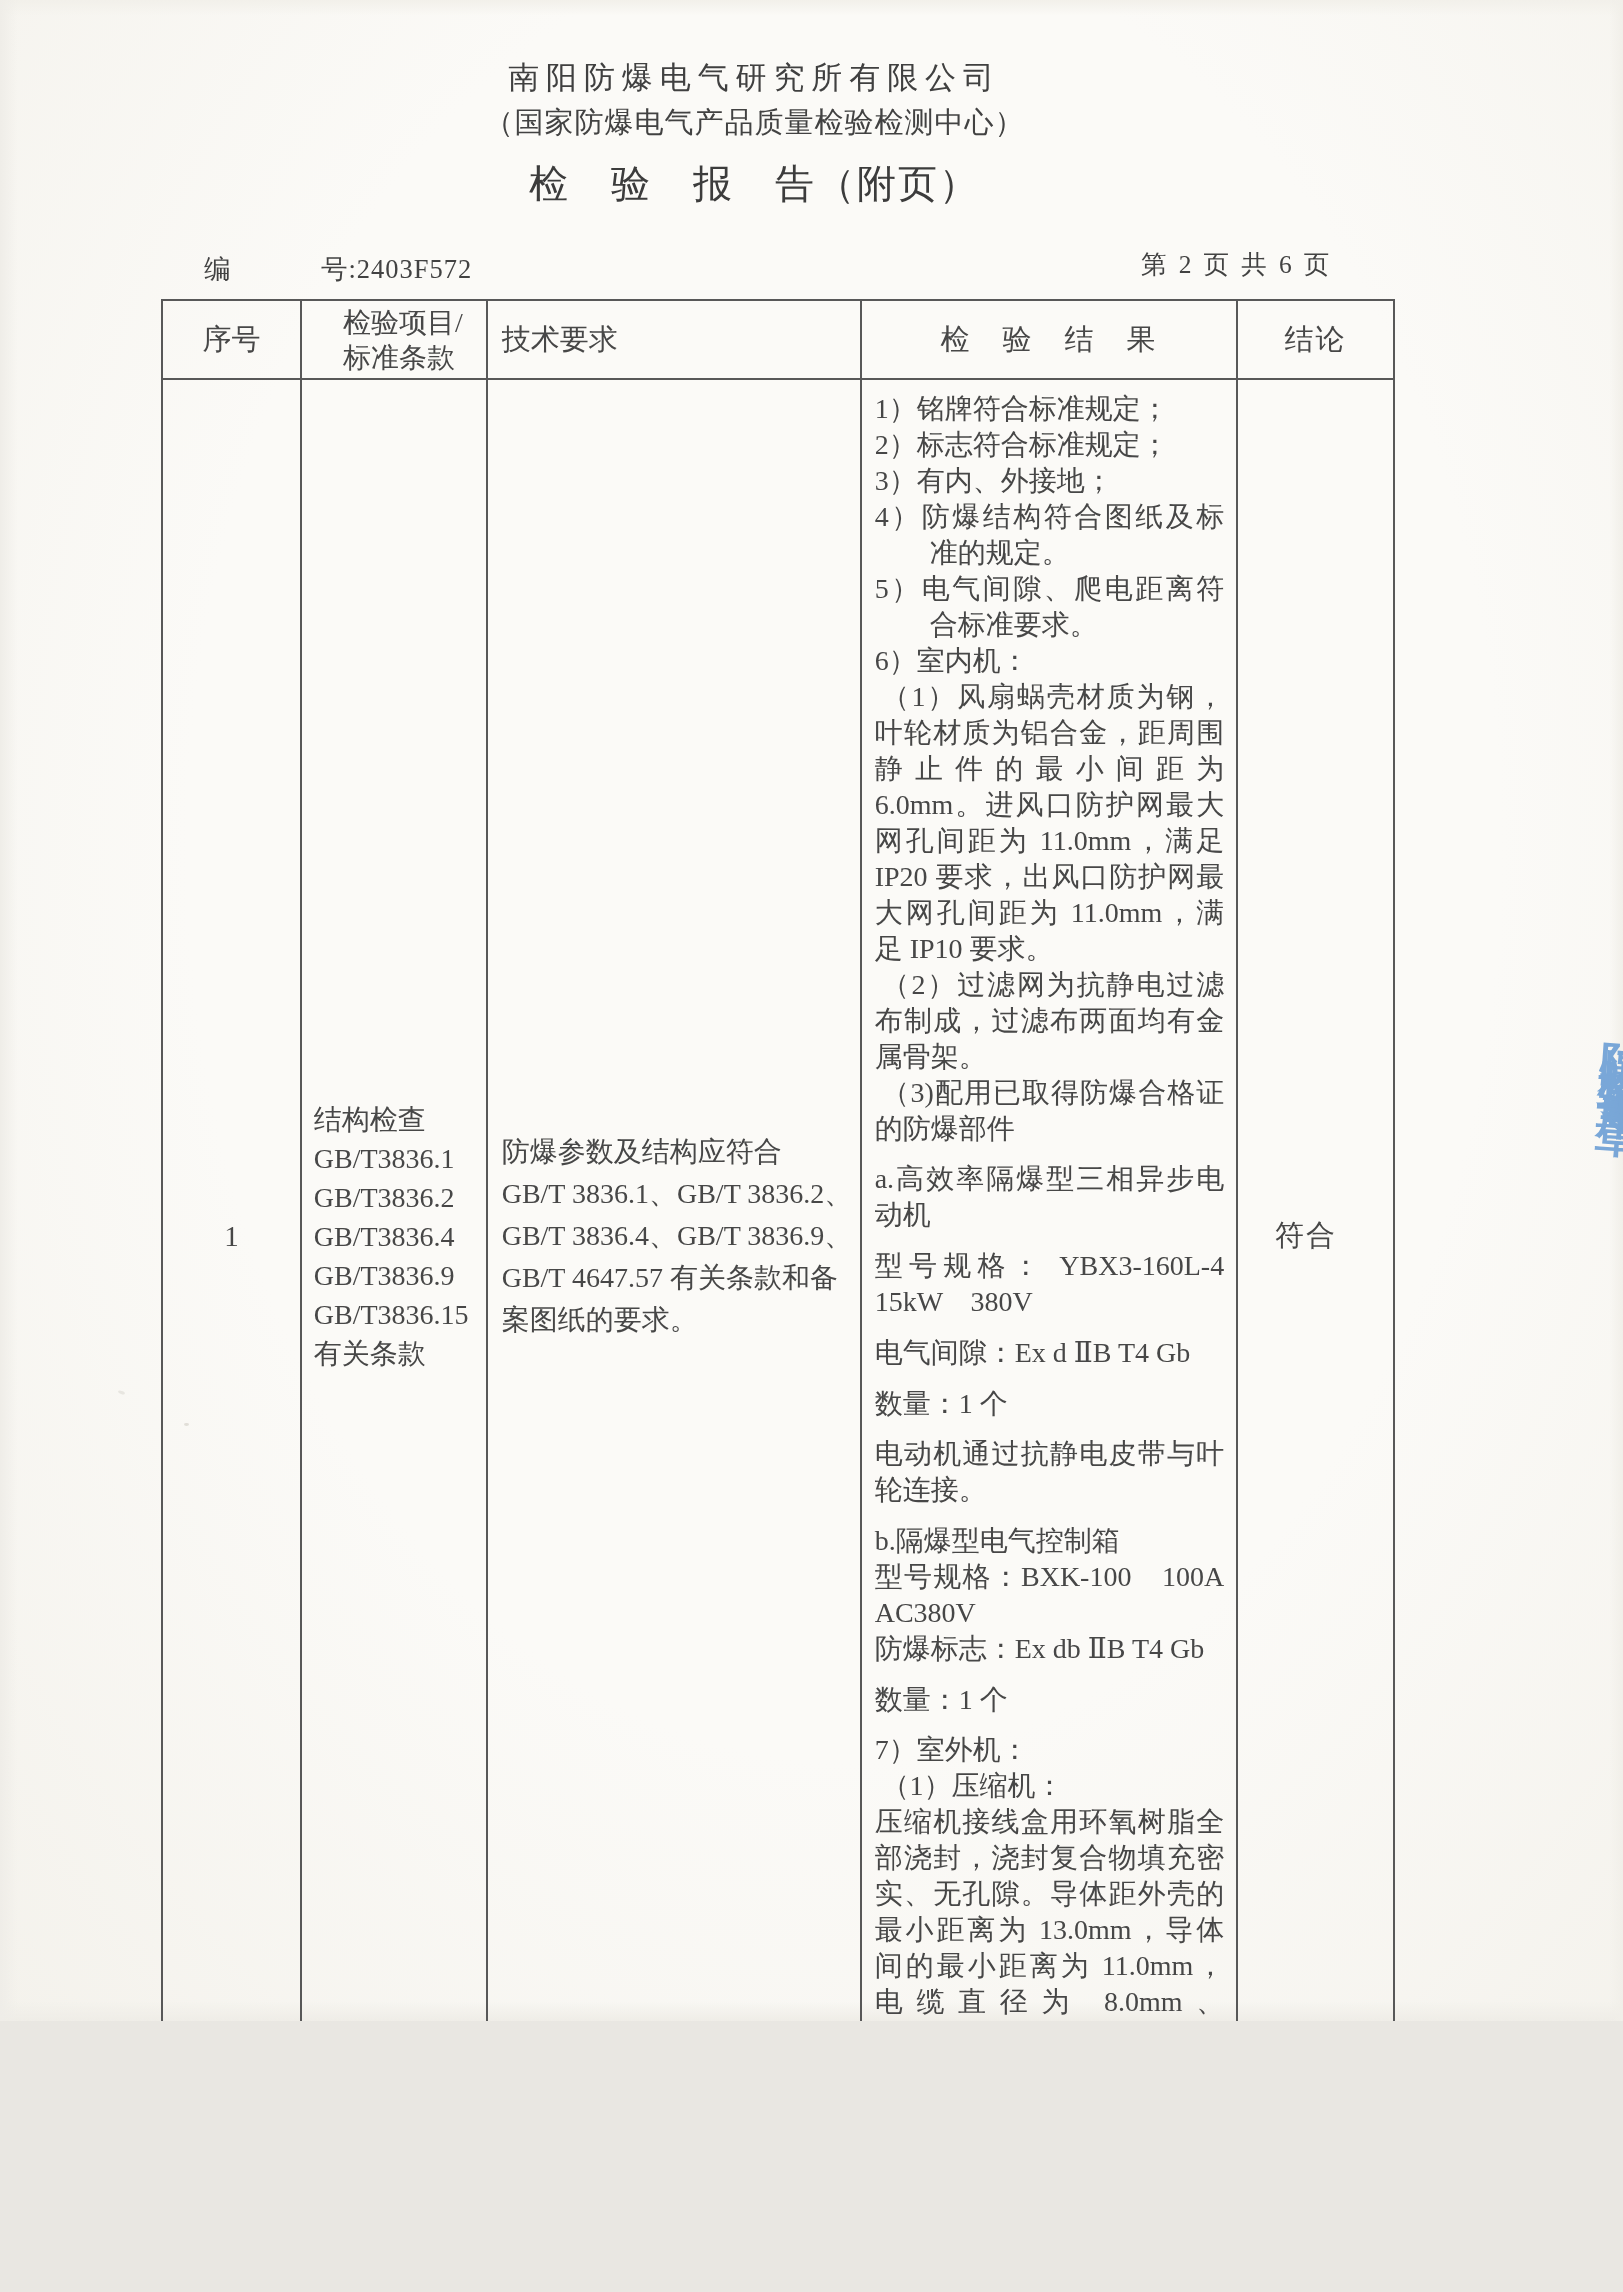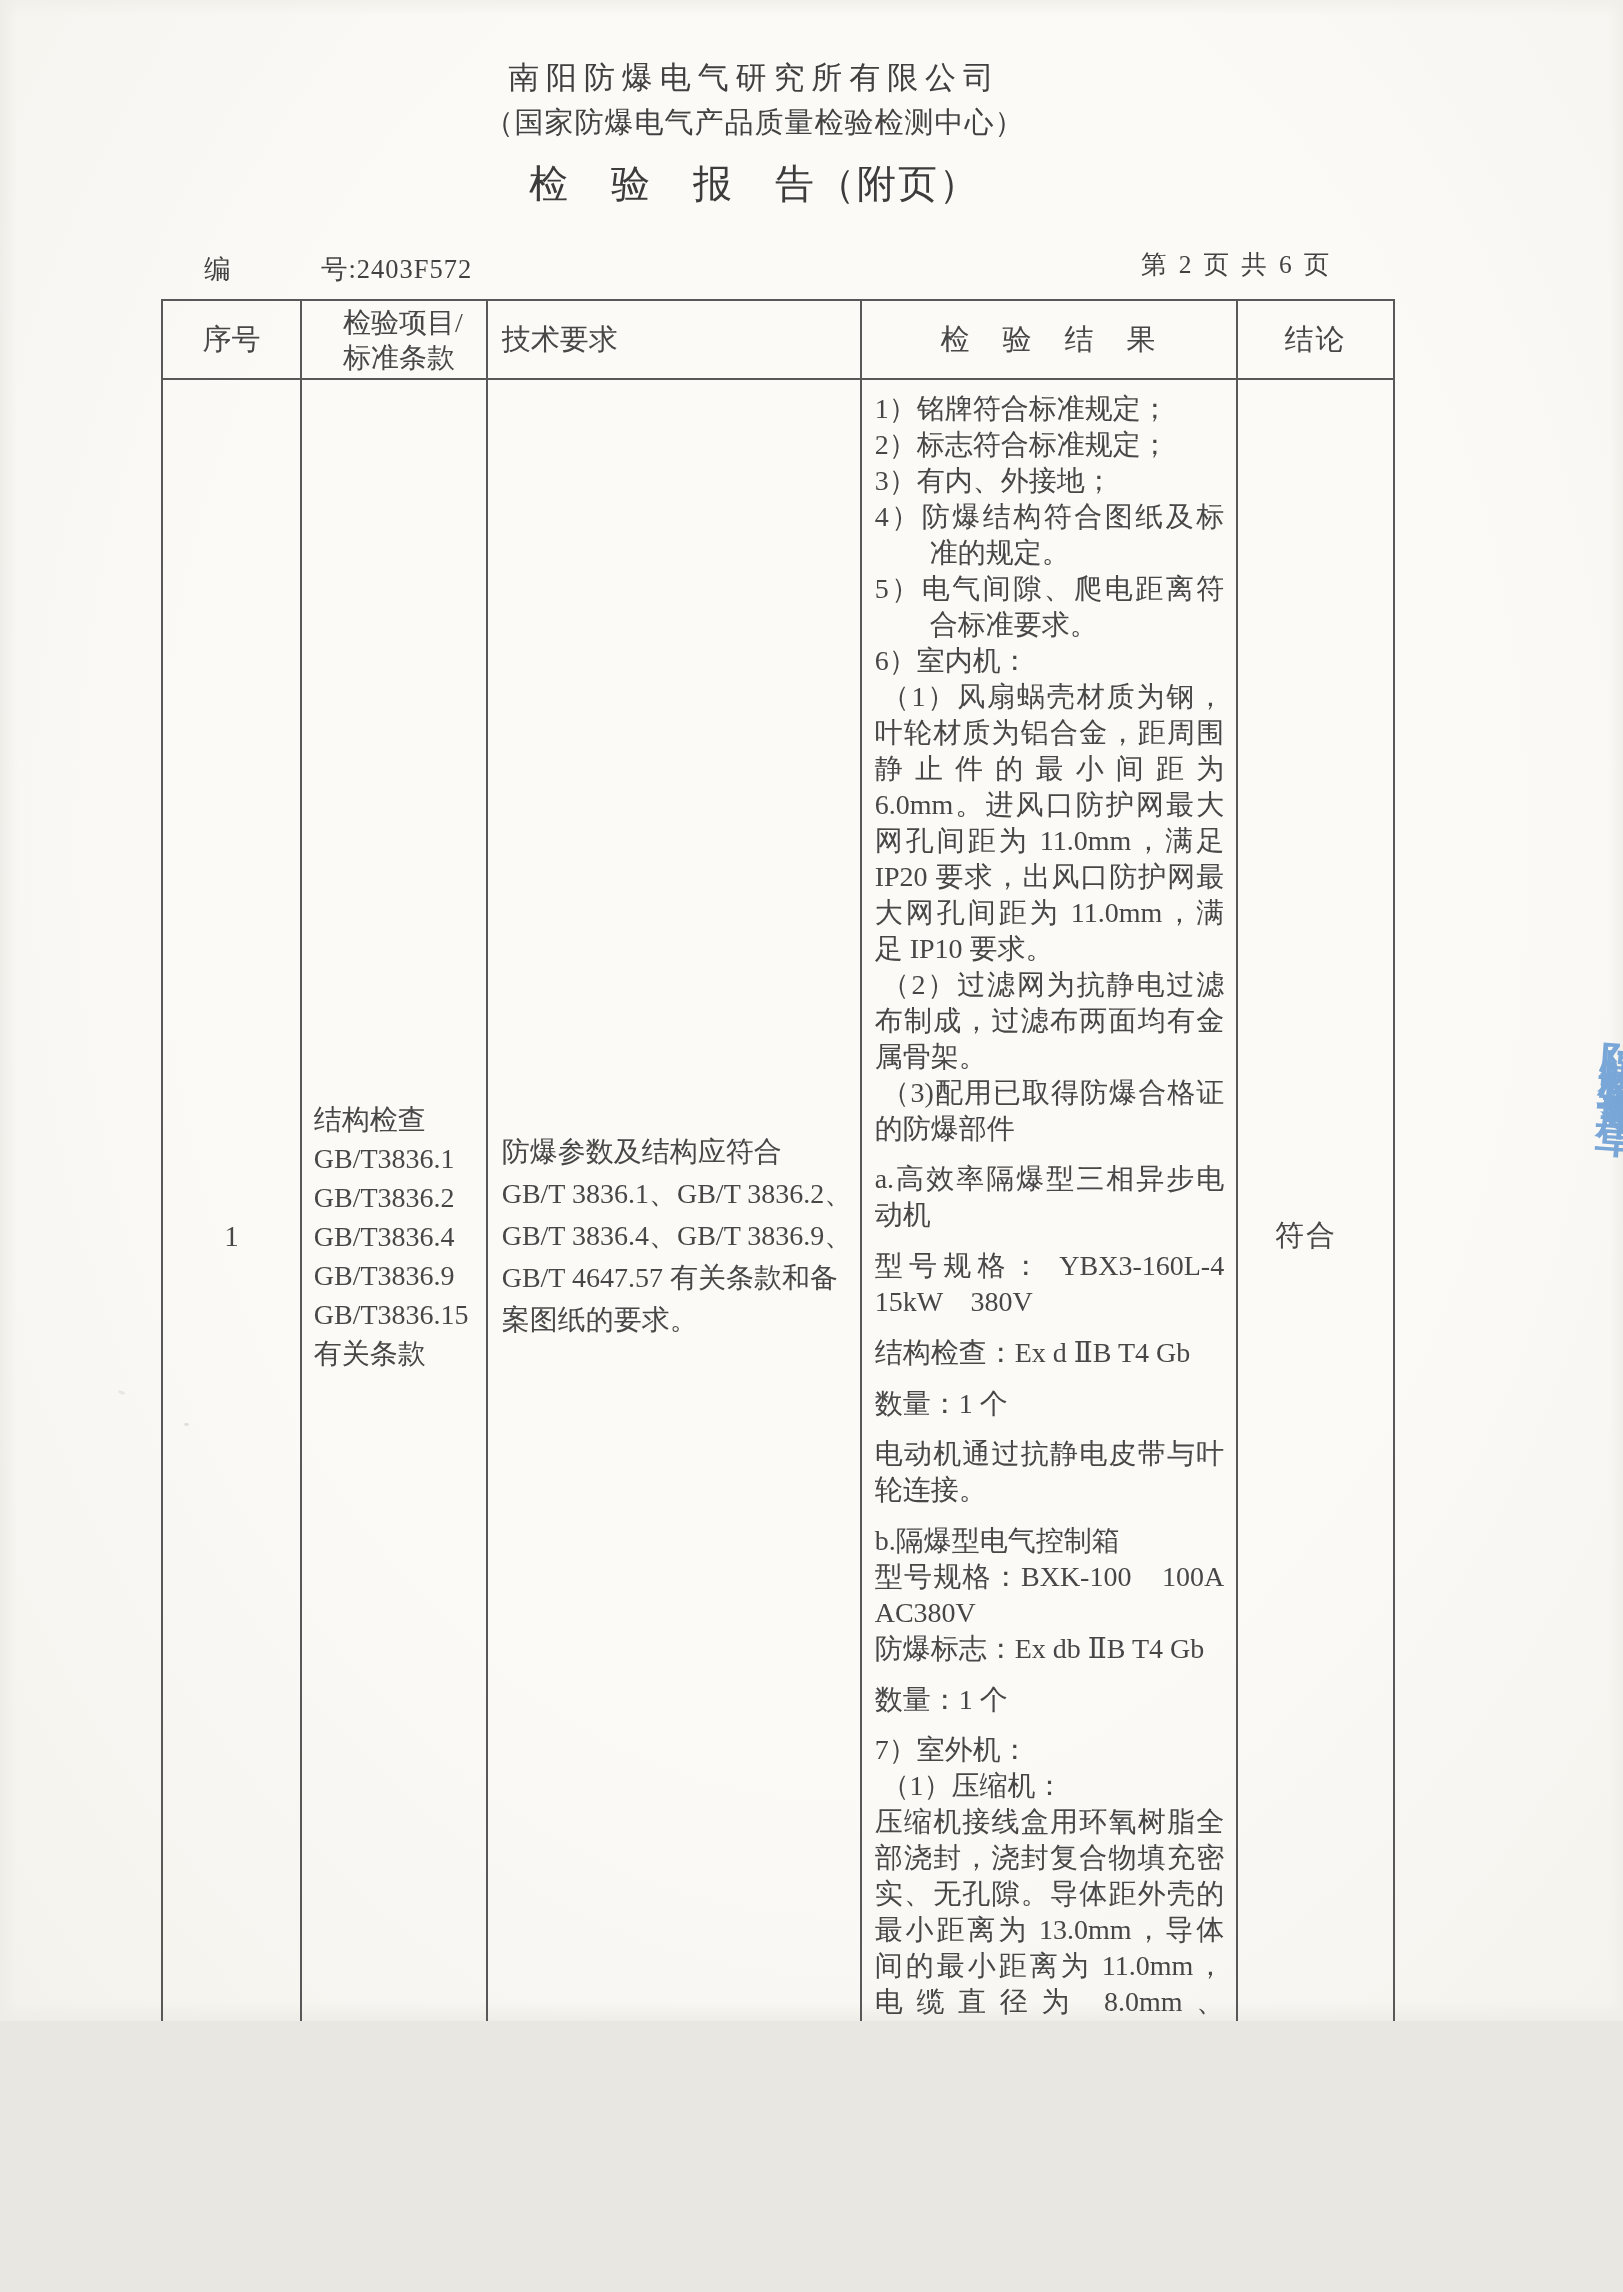--- a/index.html
+++ b/index.html
@@ -139,21 +139,21 @@
               <div class="rp num">2）标志符合标准规定；</div>
               <div class="rp num">3）有内、外接地；</div>
               <div class="rp num">4）防爆结构符合图纸及标准的规定。</div>
               <div class="rp num">5）电气间隙、爬电距离符合标准要求。</div>
               <div class="rp num">6）室内机：</div>
               <div class="rp sub">（1）风扇蜗壳材质为钢，叶轮材质为铝合金，距周围静止件的最小间距为 6.0mm。进风口防护网最大网孔间距为 11.0mm，满足 IP20 要求，出风口防护网最大网孔间距为 11.0mm，满足 IP10 要求。</div>
               <div class="rp sub">（2）过滤网为抗静电过滤布制成，过滤布两面均有金属骨架。</div>
               <div class="rp sub">（3)配用已取得防爆合格证的防爆部件</div>
               <div class="rp flush gap">a.高效率隔爆型三相异步电动机</div>
               <div class="rp flush gap">型号规格： YBX3-160L-4 15kW　380V</div>
-              <div class="rp flush gap">结构检查：Ex d ⅡB T4 Gb</div>
+              <div class="rp flush gap">电气间隙：Ex d ⅡB T4 Gb</div>
               <div class="rp flush gap">数量：1 个</div>
               <div class="rp flush gap">电动机通过抗静电皮带与叶轮连接。</div>
               <div class="rp flush gap">b.隔爆型电气控制箱</div>
               <div class="rp flush">型号规格：BXK-100　100A AC380V</div>
               <div class="rp flush">防爆标志：Ex db ⅡB T4 Gb</div>
               <div class="rp flush gap">数量：1 个</div>
               <div class="rp num gap">7）室外机：</div>
               <div class="rp sub">（1）压缩机：</div>
               <div class="rp flush">压缩机接线盒用环氧树脂全部浇封，浇封复合物填充密实、无孔隙。导体距外壳的最小距离为 13.0mm，导体间的最小距离为 11.0mm，电缆直径为 8.0mm、18.0mm，埋入复合物的深度为 11.0mm、</div>
             </div>

